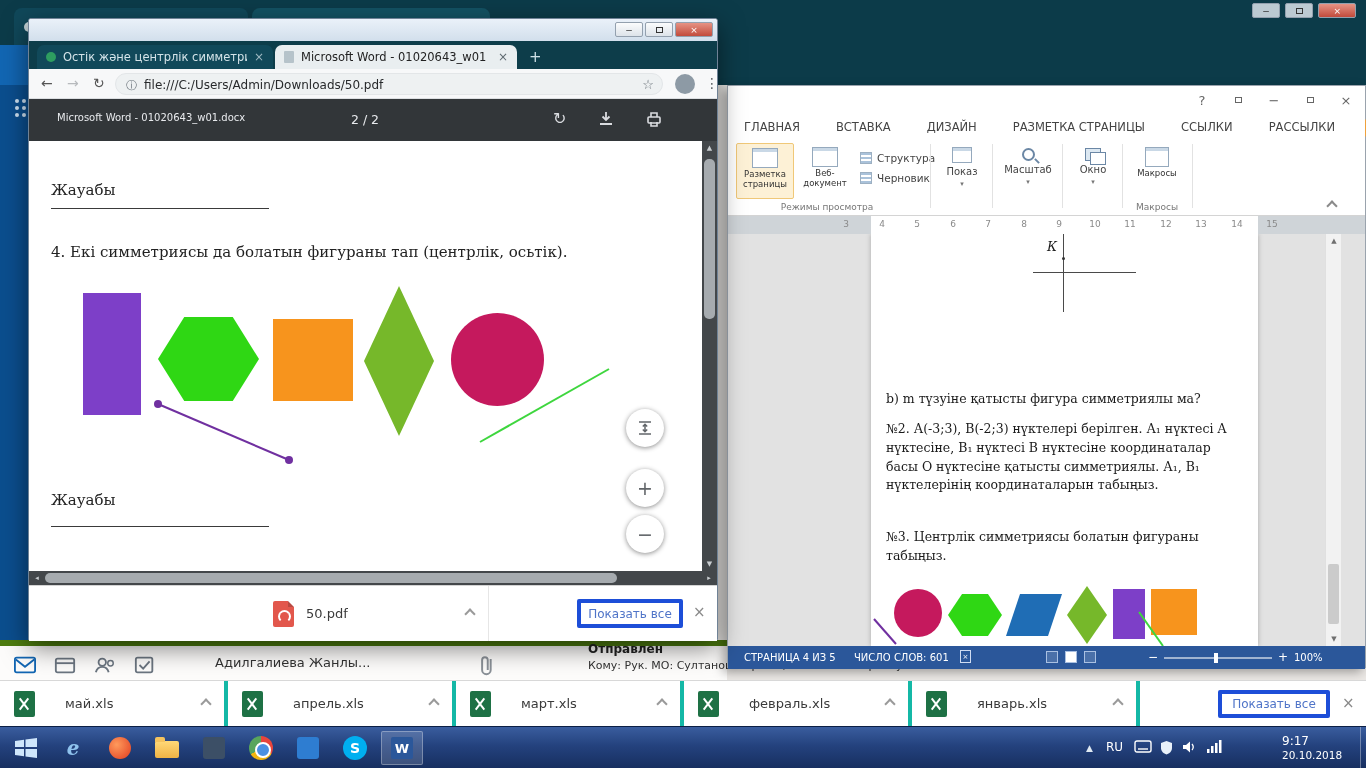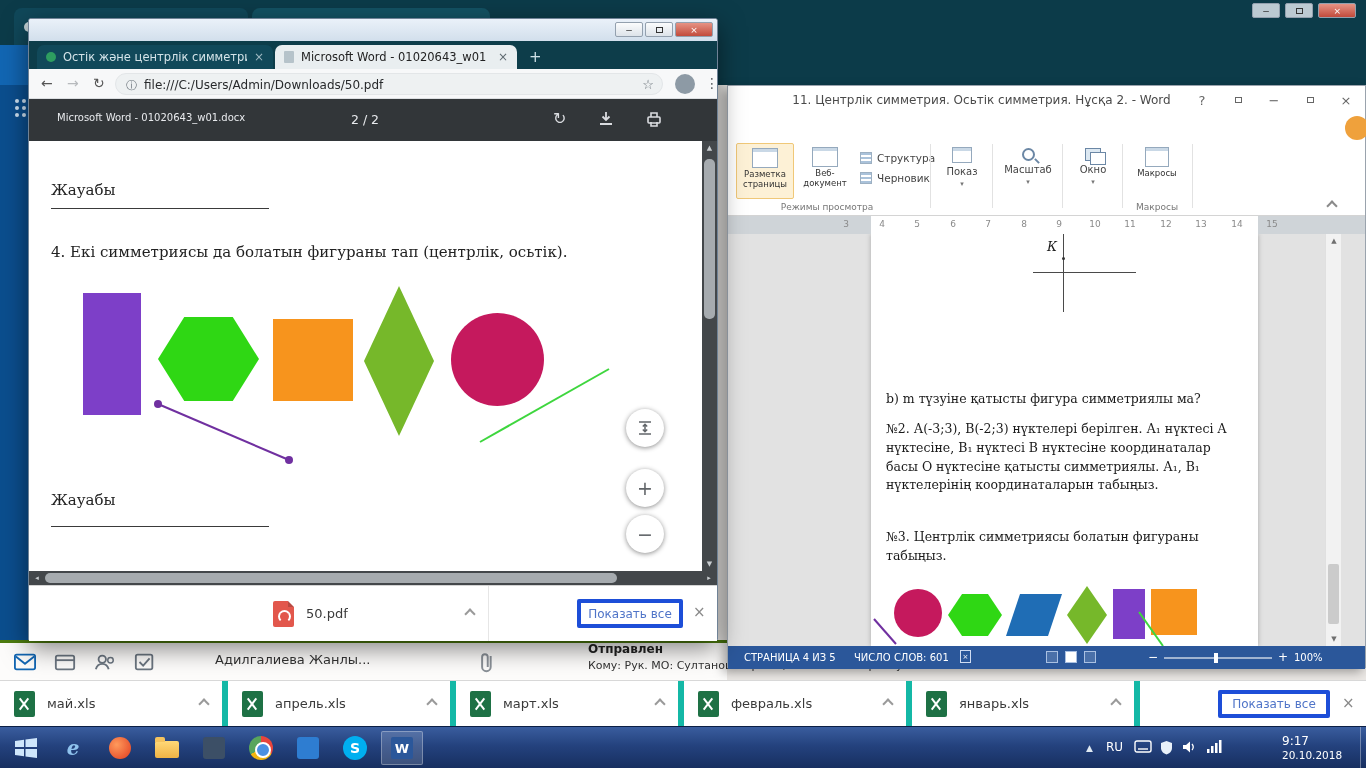--- a/index.html
+++ b/index.html
@@ -16,21 +16,21 @@
 .tx{font-size:12px;color:#9cb7bf;flex:0 0 auto}
 .cbtn{width:28px;height:15px;background:linear-gradient(#fbfcfd,#dde3e9);border:1px solid #93a0ae;border-radius:2px;display:inline-flex;align-items:center;justify-content:center;font-size:9px;color:#333;vertical-align:top}
 .cbtn.red{background:linear-gradient(#e69384,#c24b3c);color:#fff;width:38px}
 .sq{display:inline-block;width:7px;height:6px;border:1px solid #333}
 
 
 .ol-head{left:0;top:45px;width:60px;height:40px;background:#1266b3}
 .ol-side{left:0;top:85px;width:50px;height:555px;background:#0b4e8e}
 .grid9{display:grid;grid-template-columns:repeat(3,4px);grid-gap:3px;position:absolute;left:15px;top:14px}
 .grid9 i{width:4px;height:4px;background:#cfe2f3;border-radius:50%}
-.ol-strip{left:0;top:640px;width:727px;height:40px;background:#fdfcfb;border-top:3px solid #4d7c0f}
+.ol-strip{left:0;top:640px;width:727px;height:40px;background:#fdfcfb;border-top:6px solid #4d7c0f}
 .navic{position:absolute;top:8px;width:22px;height:22px}
 .rp-b{font-weight:bold;font-size:12px;color:#222}
 .rp-t{font-size:11px;color:#333;margin-top:3px;white-space:nowrap}
 
 
 .word{left:727px;top:85px;width:639px;height:583px;background:#fff;border:1px solid #9aa3ad;box-shadow:-4px 4px 10px rgba(0,0,0,.35)}
 .wcap{position:absolute;left:0;top:0;right:0;height:28px;background:#fff}
 .wtitle{position:absolute;left:60px;right:190px;top:7px;text-align:center;font-size:12px;color:#4a4a4a;white-space:nowrap;overflow:hidden}
 .wc{position:absolute;top:3px;width:30px;height:22px;display:flex;align-items:center;justify-content:center;font-size:13px;color:#666}
 .wtabs{position:absolute;left:0;top:28px;right:0;height:26px;display:flex;gap:36px;padding-left:16px;align-items:center;font-size:11.5px;color:#444;white-space:nowrap;overflow:hidden;background:#fff}
@@ -55,21 +55,21 @@
 .wpage{position:absolute;left:143px;top:0;width:387px;height:412px;background:#fff;box-shadow:0 0 5px rgba(0,0,0,.25)}
 .wp{position:absolute;left:15px;width:358px;font-family:"DejaVu Serif",serif;font-size:12.5px;line-height:1.5;color:#1a1a1a}
 .vsb{position:absolute;left:597px;top:0;width:16px;height:412px;background:#f2f2f2;border-left:1px solid #e0e0e0}
 .vsb .ar{position:absolute;left:0;width:16px;height:14px;text-align:center;font-size:7px;color:#707070;line-height:14px}
 .wstatus{position:absolute;left:0;top:560px;right:0;height:23px;background:#2b579a;color:#fff;font-size:10px}
 .vic{position:absolute;top:5px;width:12px;height:12px;border:1px solid #a9c0e2;background:rgba(255,255,255,.15)}
 .vic.on{background:#fff}
 
 
 .xbar{left:0;top:680px;width:1366px;height:46px;background:#fff;border-top:1px solid #d8d8d8}
-.xc{position:absolute;top:0;height:45px;width:228px;border-right:6px solid #14b8a6;display:flex;align-items:center;padding:0 14px;gap:12px}
+.xc{position:absolute;top:0;height:45px;width:228px;border-right:4px solid #14b8a6;display:flex;align-items:center;padding:0 14px;gap:30px}
 .xlic{width:21px;height:26px;background:#1e7145;border-radius:2px;position:relative;flex:0 0 auto}
 .xlic::before,.xlic::after{content:"";position:absolute;left:9px;top:6px;width:2px;height:14px;background:#fff}
 .xlic::before{transform:rotate(38deg)}.xlic::after{transform:rotate(-38deg)}
 .dname{font-size:13px;color:#3a3a3a;white-space:nowrap;overflow:hidden}
 .chup{width:8px;height:8px;border-left:2px solid #9a9a9a;border-top:2px solid #9a9a9a;transform:rotate(45deg);margin-left:auto;flex:0 0 auto}
 .showall{position:absolute;display:flex;align-items:center;justify-content:center;border:4px solid #1d4ed8;border-radius:2px;background:#fff;font-size:12px;color:#4f74c8}
 
 
 .fb{left:28px;top:18px;width:690px;height:622px;background:#fff;border:1px solid #6f8296;border-radius:3px 3px 0 0;box-shadow:0 8px 26px rgba(0,0,0,.5)}
 .fcap{position:absolute;left:0;top:0;right:0;height:22px;background:linear-gradient(#eaf1f9,#d2dfec);border-radius:2px 2px 0 0}
@@ -166,32 +166,40 @@
         <path d="M10 4v9a3.5 3.5 0 0 1-7 0V5a2.3 2.3 0 0 1 4.6 0v8" fill="none" stroke="#8a9097" stroke-width="1.6"></path>
       </svg>
   </div>
   <div class="abs" style="left:588px;top:642px;width:420px">
     <div class="rp-b">Отправлен</div>
     <div class="rp-t">Кому: Рук. МО: Султанов Миржан; Кимбаева Шарбану</div>
   </div>
 
   <div class="abs word">
     <div class="wcap">
-      <div class="wtitle">11. Центрлік симметрия. Осьтік симметрия. Нұсқа 2. - Word</div>
       <span class="wc" style="left:459px">?</span>
       <span class="wc" style="left:495px">
           <i class="sq" style="border-color:#666"></i>
         </span>
       <span class="wc" style="left:531px">−</span>
       <span class="wc" style="left:567px">
           <i class="sq" style="border-color:#666"></i>
         </span>
       <span class="wc" style="left:603px">×</span>
     </div>
     <div class="abs" style="left:617px;top:30px;width:24px;height:24px;border-radius:50%;background:#efa13c"></div>
+    <div class="wtabs">
+      <span>ГЛАВНАЯ</span>
+      <span>ВСТАВКА</span>
+      <span>ДИЗАЙН</span>
+      <span>РАЗМЕТКА СТРАНИЦЫ</span>
+      <span>ССЫЛКИ</span>
+      <span>РАССЫЛКИ</span>
+
+    </div>
     <div class="ribbon">
       <div class="rbig sel" style="left:8px">
         <div class="ric"></div>
         <div>Разметка страницы</div>
       </div>
       <div class="rbig" style="left:68px">
         <div class="ric"></div>
         <div>Веб-документ</div>
       </div>
       <div class="rsm" style="top:12px">

